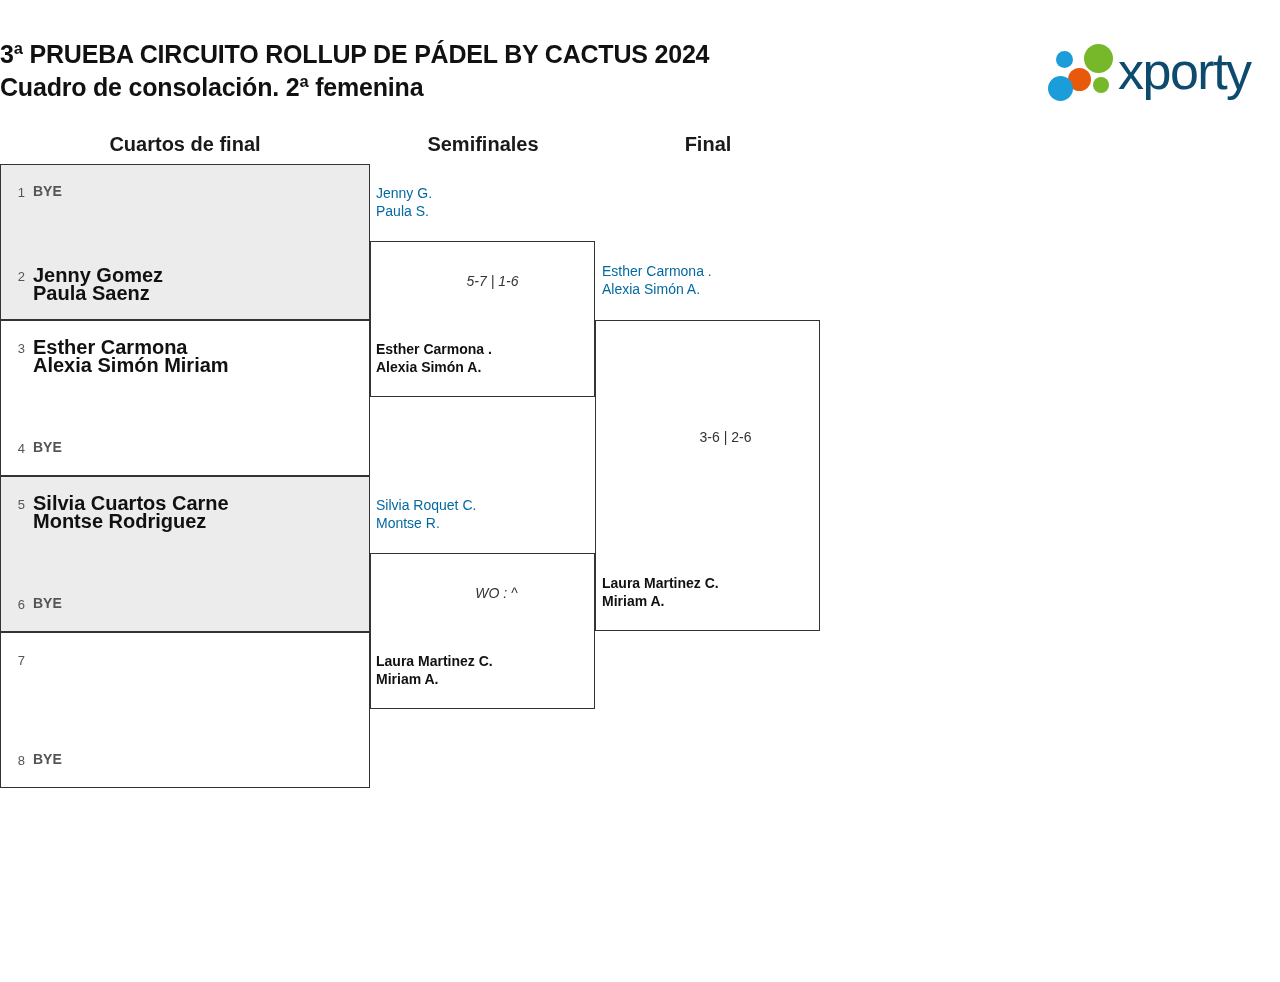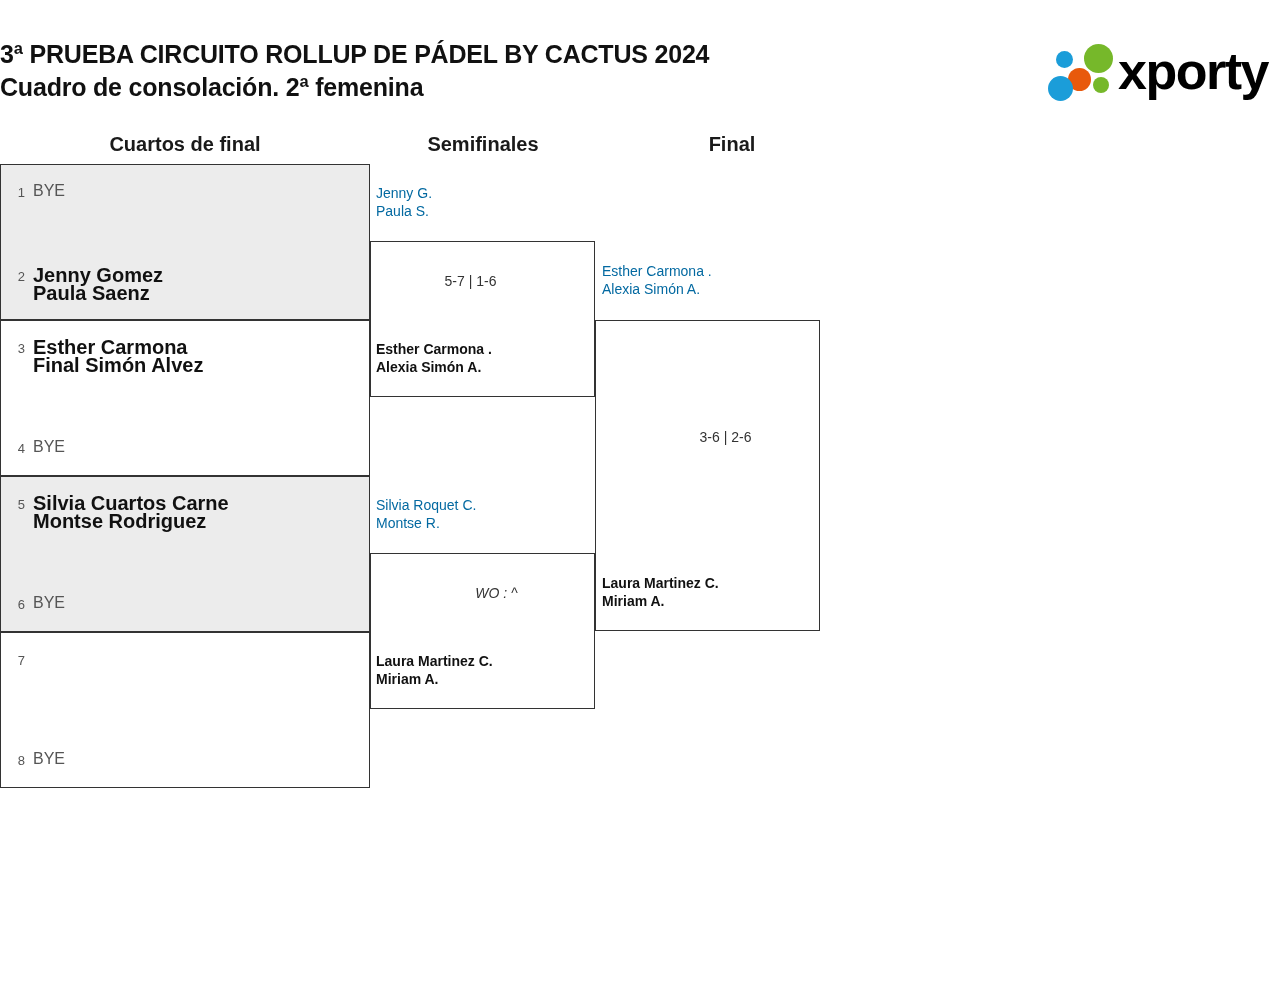--- a/index.html
+++ b/index.html
@@ -20,32 +20,32 @@
   .logo{position:absolute;left:1048px;top:6px;width:226px;height:60px;}
   .logo-dots{position:absolute;left:0;top:2px;width:74px;height:56px;}
   .dot{position:absolute;border-radius:50%;}
   .dot-blue-sm{left:8px;top:7px;width:17px;height:17px;background:#1b9dd9;}
   .dot-orange{left:20px;top:24px;width:23px;height:23px;background:#e8590c;}
   .dot-blue-lg{left:0px;top:32px;width:25px;height:25px;background:#1b9dd9;}
   .dot-green-lg{left:36px;top:0px;width:29px;height:29px;background:#76b82a;}
   .dot-green-sm{left:45px;top:33px;width:16px;height:16px;background:#76b82a;}
   .logo-word{
     position:absolute;left:70px;top:-2px;
-    font-size:52px;font-weight:bold;color:#000000;
+    font-size:52px;font-weight:normal;color:#0c4a6e;
     letter-spacing:-1.5px;line-height:62px;
   }
 
   
   .round-head{
     position:absolute;font-size:20px;font-weight:bold;
     color:#1a1a1a;text-align:center;top:97px;
   }
   .rh-0{left:60px;width:250px;}
   .rh-1{left:383px;width:200px;}
-  .rh-2{left:657px;width:150px;}
+  .rh-2{left:633px;width:150px;}
 
   
   .bracket{position:absolute;left:0;top:0;width:1280px;height:982px;}
 
   .match{position:absolute;box-sizing:border-box;border:1px solid #333333;}
   .match.shaded{background:#ececec;}
   .match.plain{background:#ffffff;}
 
   
   .r1{left:0px;width:370px;height:156px;}
@@ -65,21 +65,21 @@
   
   .slot{position:absolute;left:0;width:360px;display:flex;align-items:flex-start;}
   .seed{
     width:24px;flex:none;text-align:right;
     font-size:13px;color:#555555;line-height:18px;padding-top:2px;
   }
   .names{margin-left:8px;line-height:18px;}
   .nm{font-size:20px;white-space:nowrap;}
   .winner .nm{font-weight:bold;color:#111111;}
   .loser  .nm{font-weight:normal;color:#4d4d4d;}
-  .bye .nm{font-size:16px;color:#555555;font-weight:normal;}
+  .bye .nm{font-size:14px;color:#555555;font-weight:bold;}
 
   .slot-top{top:17px;}
   .slot-bot{bottom:17px;}
 
   
   .flabel{position:absolute;line-height:18px;}
   .flabel .nm{font-size:14px;white-space:nowrap;}
   .flabel.winner .nm{font-weight:bold;color:#111111;}
   .flabel.loser  .nm{font-weight:normal;color:#0369a1;}
 
@@ -129,21 +129,21 @@
           <div class="nm">Paula Saenz</div>
         </span>
       </div>
     </div>
 
     <div class="match r1 m1 plain">
       <div class="slot slot-top winner">
         <span class="seed">3</span>
         <span class="names">
           <div class="nm">Esther Carmona</div>
-          <div class="nm">Final Simón Alvez</div>
+          <div class="nm">Alexia Simón Miriam</div>
         </span>
       </div>
       <div class="slot slot-bot bye">
         <span class="seed">4</span>
         <span class="names">
           <div class="nm">BYE</div>
         </span>
       </div>
     </div>
 
@@ -175,21 +175,21 @@
       </div>
     </div>
 
     <div class="match r2 m0"></div>
     <div class="match r2 m1"></div>
 
     <div class="flabel loser" style="left:376px;top:148px;">
       <div class="nm">Jenny G.</div>
       <div class="nm">Paula S.</div>
     </div>
-    <div class="score" style="left:370px;top:237px;width:201px;">5-7 | 1-6</div>
+    <div class="score" style="left:392px;top:237px;width:201px;font-style:italic;">5-7 | 1-6</div>
     <div class="flabel winner" style="left:376px;top:304px;">
       <div class="nm">Esther Carmona .</div>
       <div class="nm">Alexia Simón A.</div>
     </div>
 
     <div class="flabel loser" style="left:376px;top:460px;">
       <div class="nm">Silvia Roquet C.</div>
       <div class="nm">Montse R.</div>
     </div>
     <div class="score" style="left:370px;top:549px;width:253px;font-style:italic;">WO : ^</div>

